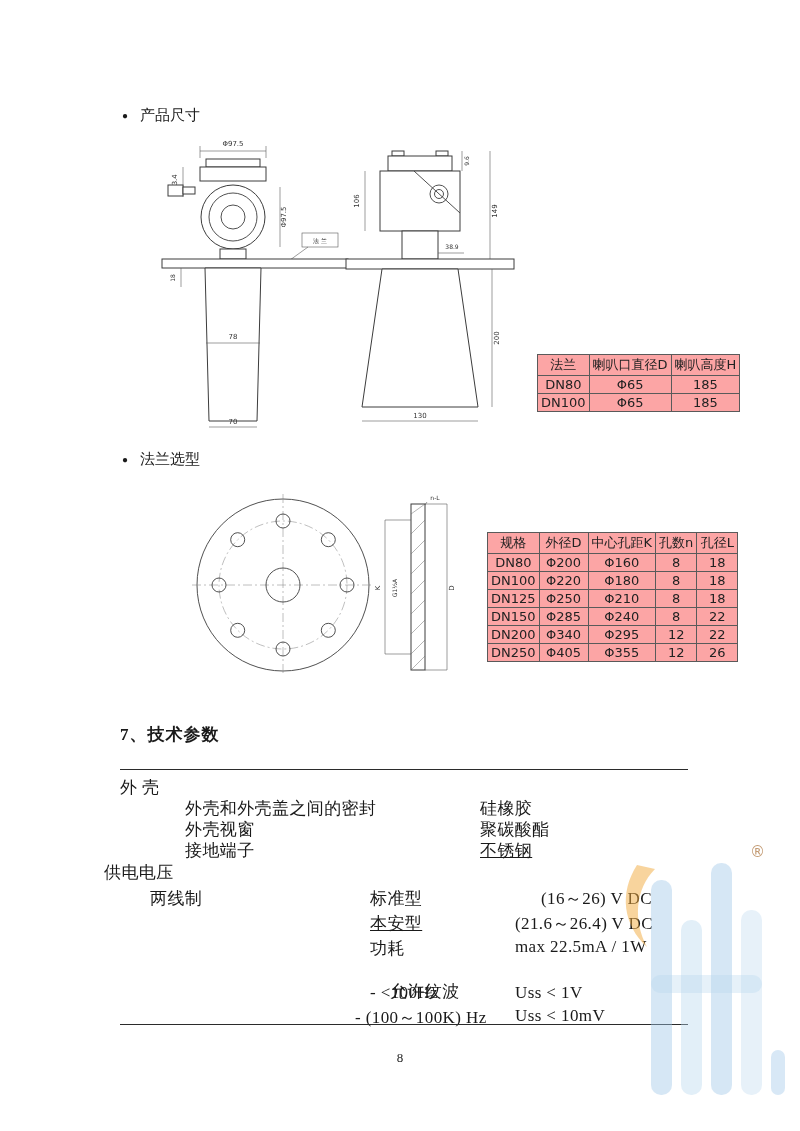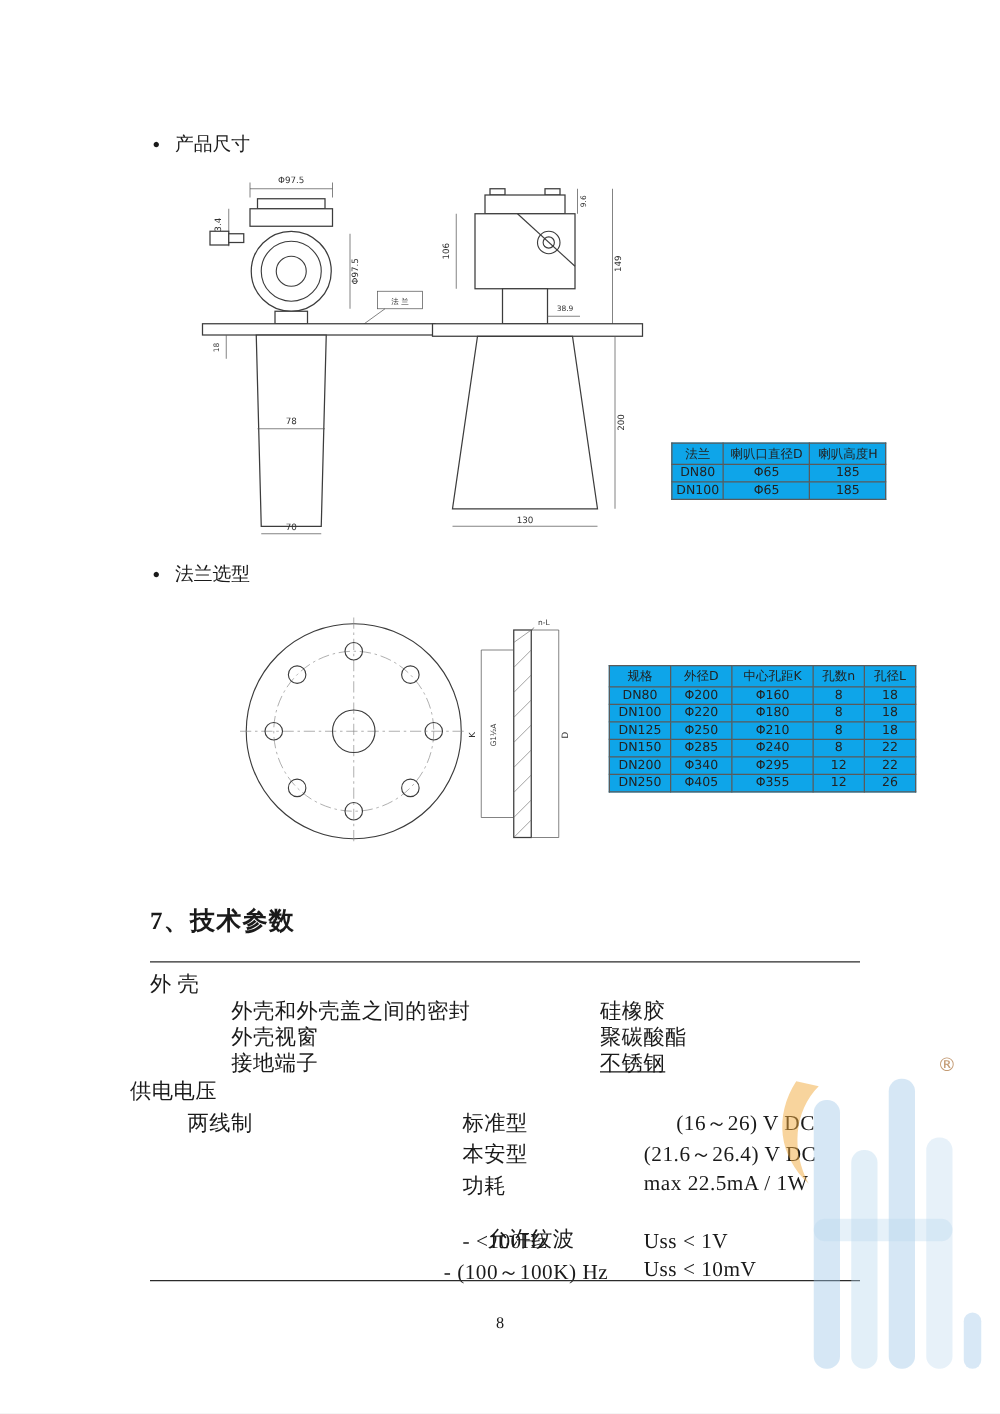--- a/index.html
+++ b/index.html
@@ -4,26 +4,26 @@
 <style>
   html,body { margin:0; padding:0; background:#e8e8e8; }
   .page {
     position:relative; width:800px; height:1131px; margin:0 auto;
     background:#ffffff; font-family:"Liberation Serif", serif; color:#1a1a1a;
     overflow:hidden;
   }
   .abs { position:absolute; }
   .bullet-item { position:absolute; display:flex; align-items:center; gap:12px; font-size:15px; }
   .bullet-dot { font-size:10px; line-height:1; }
-  .section-heading { position:absolute; font-size:20px; font-weight:bold; letter-spacing:1px; }
+  .section-heading { position:absolute; font-size:17px; font-weight:bold; letter-spacing:1px; }
   .param { position:absolute; font-size:17px; white-space:nowrap; letter-spacing:0.4px; }
   .hr { position:absolute; height:1px; background:#2b2b2b; }
   .page-num { position:absolute; width:100%; text-align:center; font-size:13px; }
 
-  table.spec { border-collapse:collapse; font-family:"DejaVu Sans", sans-serif; font-size:10px; color:#222; background:#0ea5e9; }
+  table.spec { border-collapse:collapse; font-family:"DejaVu Sans", sans-serif; font-size:13px; color:#222; background:#fca5a5; }
   table.spec th, table.spec td { border:1px solid #5a5a5a; padding:1px 3px; text-align:center; font-weight:normal; white-space:nowrap; }
 
   .draw { position:absolute; }
   .draw .part  { fill:#ffffff; stroke:#3c3c3c; stroke-width:1; }
   .draw .part2 { fill:none;    stroke:#3c3c3c; stroke-width:0.9; }
   .draw .dim   { stroke:#5a5a5a; stroke-width:0.6; fill:none; }
   .draw .cl    { stroke:#8a8a8a; stroke-width:0.55; stroke-dasharray:9 3 2 3; fill:none; }
   .draw .hatch { stroke:#6a6a6a; stroke-width:0.5; }
   .draw text   { font-family:"DejaVu Sans", sans-serif; font-size:7px; fill:#333; text-anchor:middle; }
   .draw text.sm { font-size:6px; }
@@ -266,21 +266,21 @@
 
   <span class="param" style="left:185px; top:839px;">接地端子</span>
   <span class="param" style="left:480px; top:839px;text-decoration:underline;">不锈钢</span>
 
   <span class="param" style="left:104px; top:861px;">供电电压</span>
   <span class="param" style="left:150px; top:887px;">两线制</span>
 
   <span class="param" style="left:370px; top:887px;">标准型</span>
   <span class="param" style="left:541px; top:887px;">(16～26) V DC</span>
 
-  <span class="param" style="left:370px; top:912px;">本安型</span>
+  <span class="param" style="left:370px; top:912px;text-decoration:underline;">本安型</span>
   <span class="param" style="left:515px; top:912px;">(21.6～26.4) V DC</span>
 
   <span class="param" style="left:370px; top:937px;">功耗</span>
   <span class="param" style="left:515px; top:937px;">max 22.5mA / 1W</span>
 
   <span class="param" style="left:390px; top:960px;margin-top:20px;">允许纹波</span>
 
   <span class="param" style="left:370px; top:983px;">- &lt;100Hz</span>
   <span class="param" style="left:515px; top:983px;">Uss &lt; 1V</span>
 

